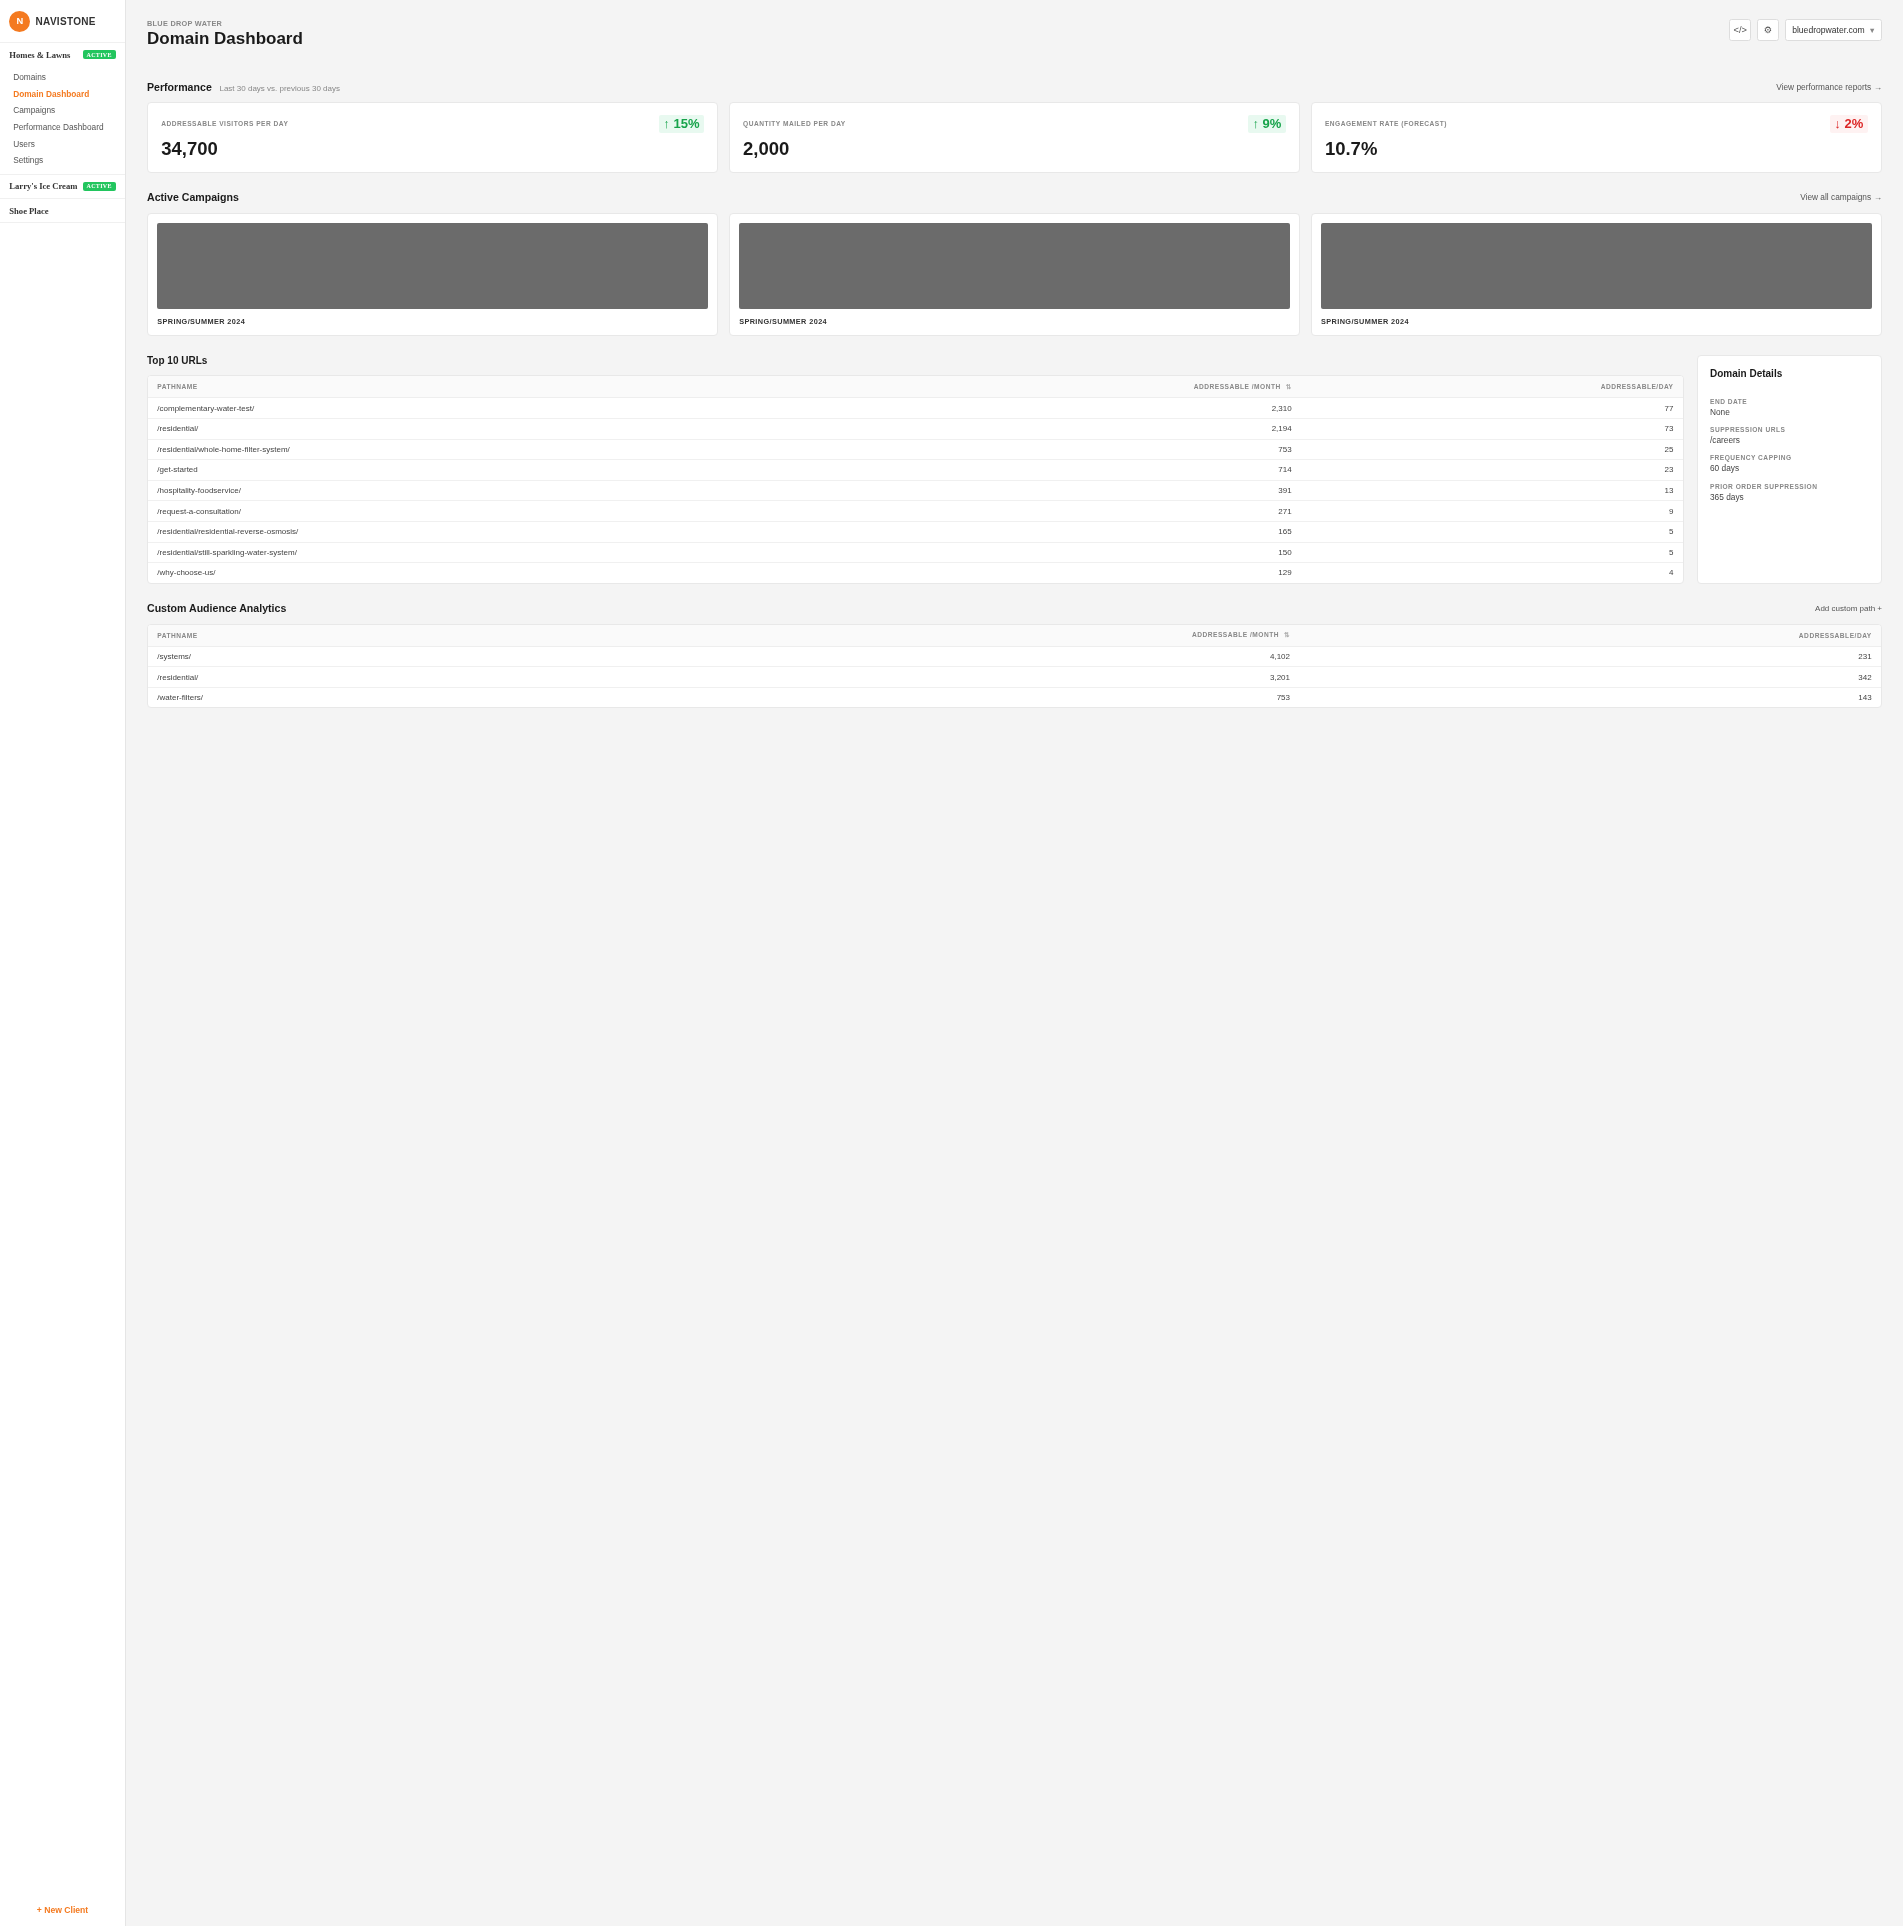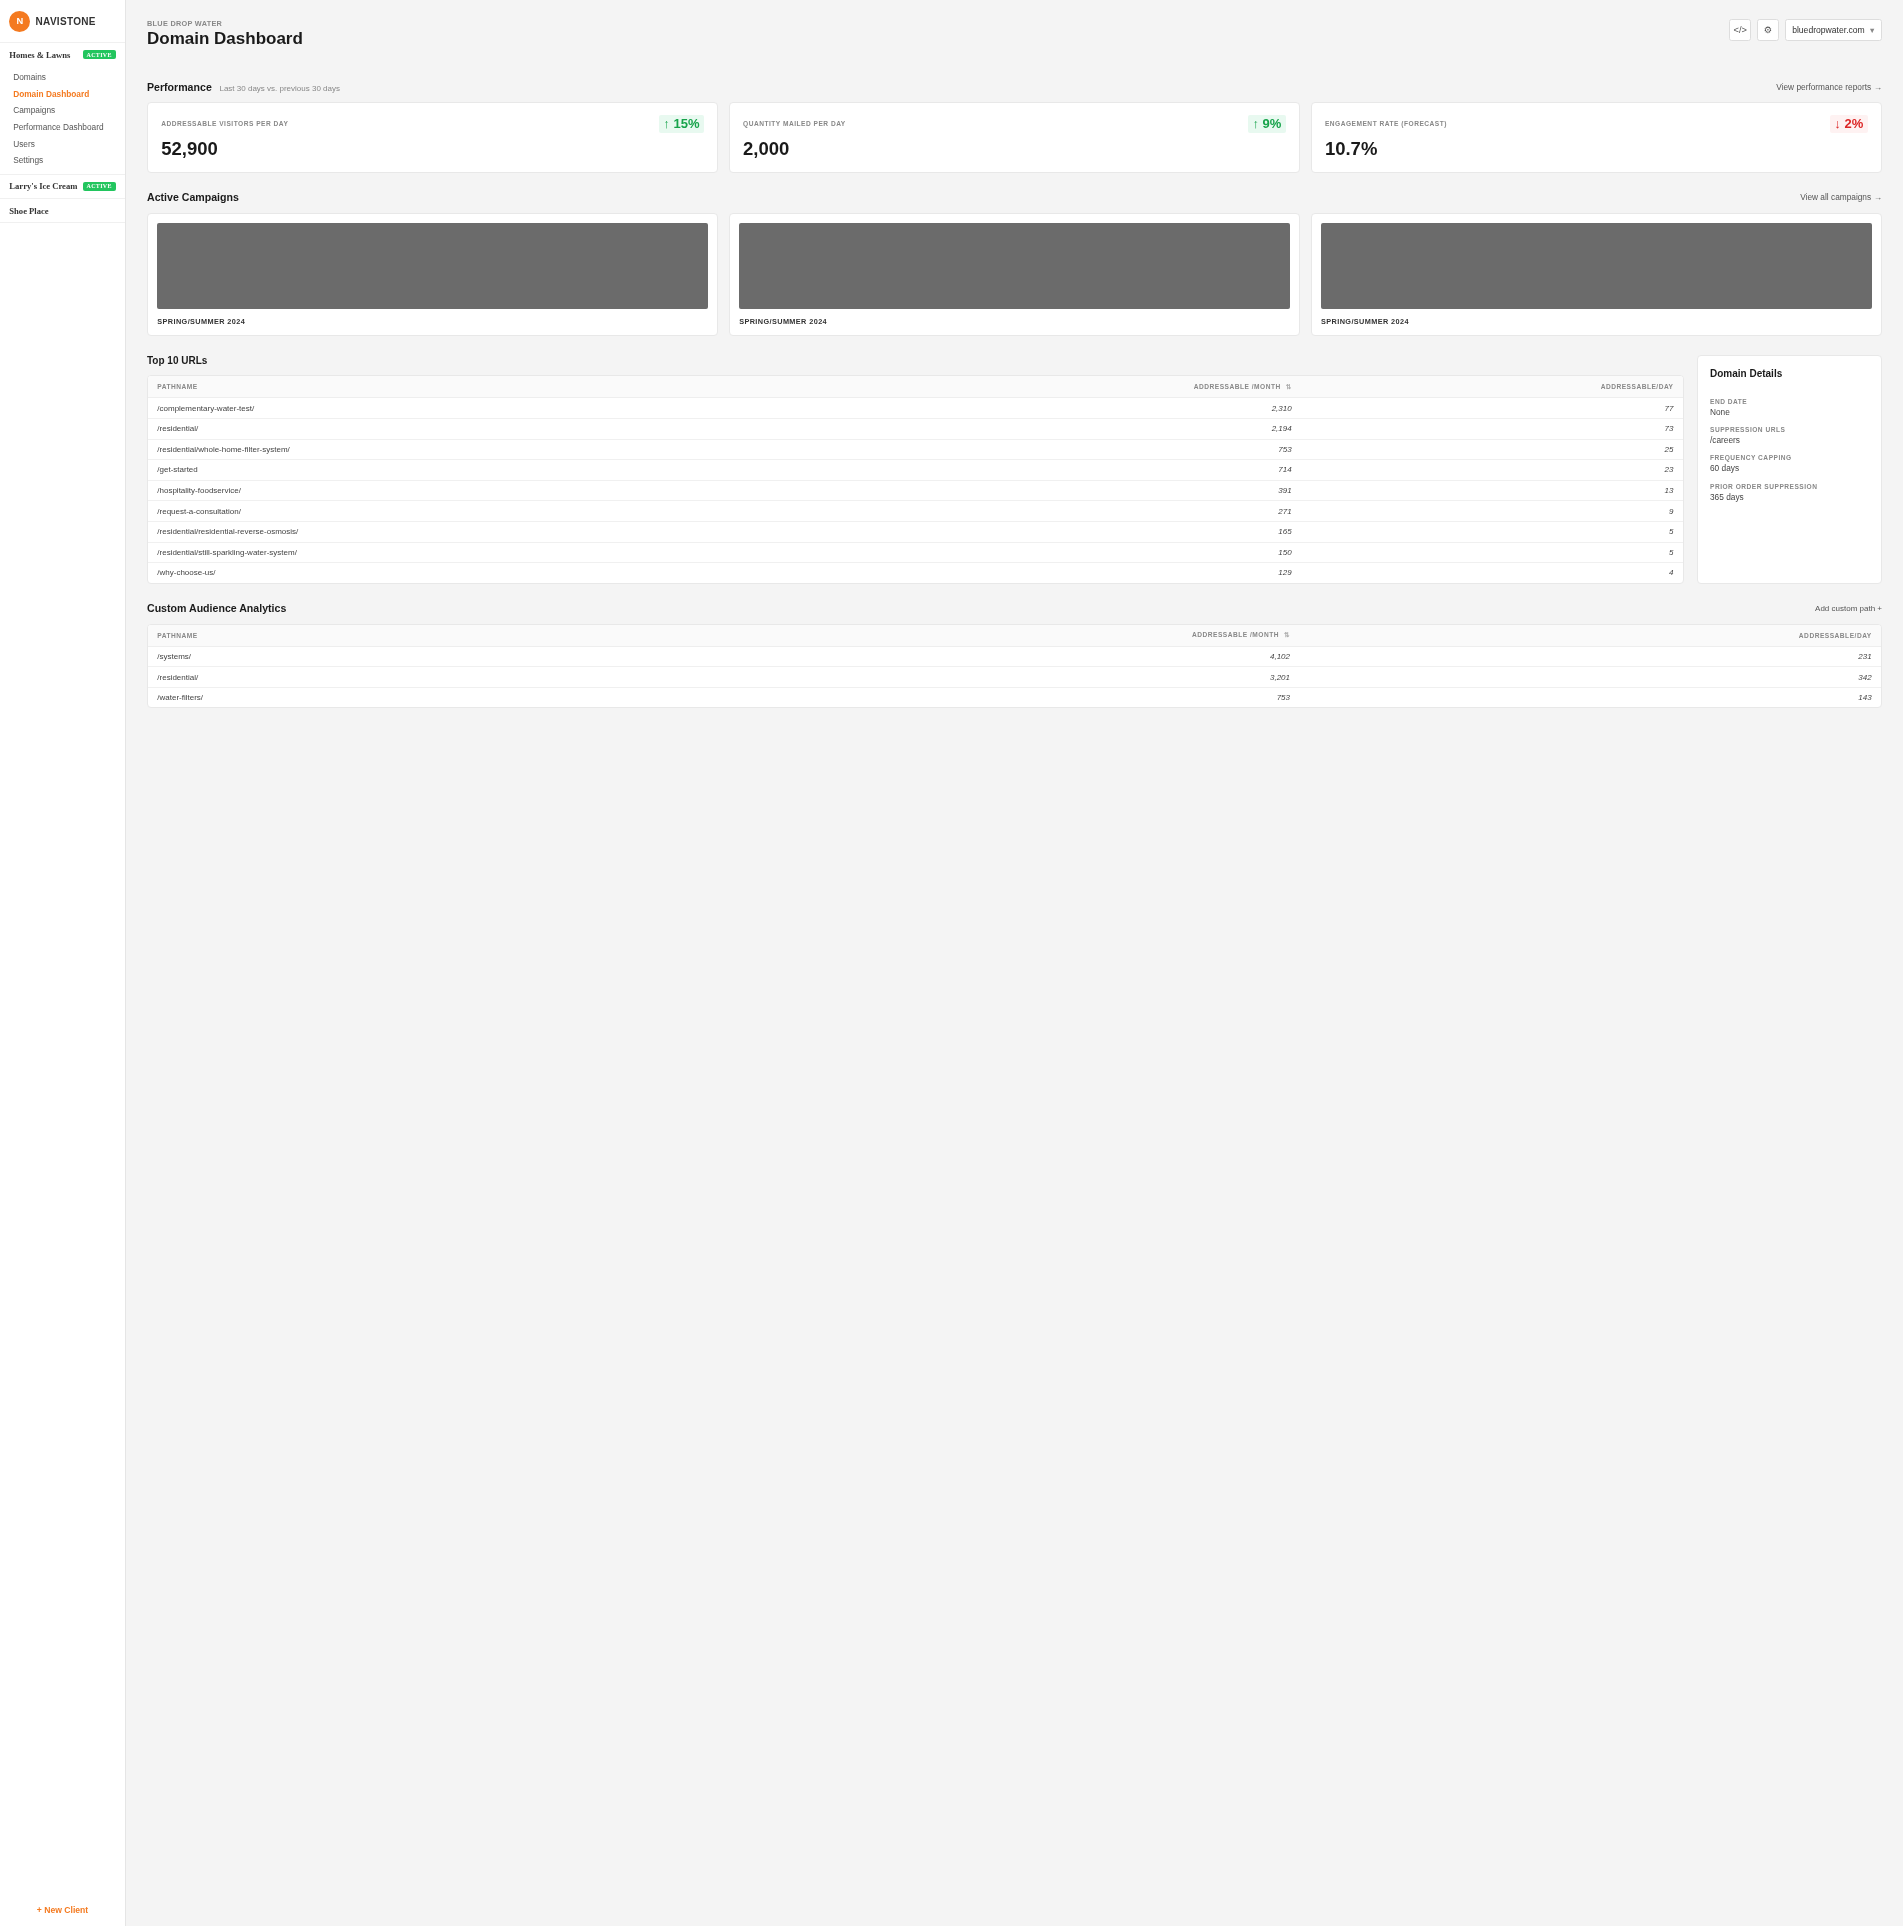--- a/index.html
+++ b/index.html
@@ -121,21 +121,21 @@
     .table-card { background: #fff; border: 0.7px solid #e8e8e8; border-radius: 4px; overflow: hidden; }
     .table-title { font-size: 10px; font-weight: 700; color: #1a1a1a; margin-bottom: 9.3px; }
     table { width: 100%; border-collapse: collapse; }
     thead th {
       font-size: 6.6px; font-weight: 700; color: #888; letter-spacing: 0.5px;
       text-transform: uppercase; padding: 6.6px 9.3px; border-bottom: 0.7px solid #eee;
       text-align: left; background: #fafafa;
     }
     thead th.right { text-align: right; }
     tbody td { padding: 5.3px 9.3px; font-size: 8px; color: #444; border-bottom: 0.7px solid #f0f0f0; }
-    tbody td.right { text-align: right; font-style: italic; }
+    tbody td.right { text-align: right; }
     tbody tr:last-child td { border-bottom: none; }
 
     .sort-icon { display: inline-block; margin-left: 2.6px; color: #aaa; }
 
     
     .domain-details-card { background: #fff; border: 0.7px solid #e8e8e8; border-radius: 4px; padding: 12px; }
     .domain-details-title { font-size: 10px; font-weight: 700; color: #1a1a1a; margin-bottom: 19px; }
     .detail-group { margin-bottom: 9.3px; }
     .detail-label { font-size: 6.6px; font-weight: 700; color: #888; letter-spacing: 0.5px; text-transform: uppercase; margin-bottom: 2px; }
     .detail-value { font-size: 8.3px; color: #444; }
@@ -214,21 +214,21 @@
       <span>→</span>
     </a>
   </div>
 
   <div class="perf-cards" id="perf-cards">
       <div class="perf-card">
         <div class="perf-card-header">
           <div class="perf-card-label">ADDRESSABLE VISITORS PER DAY</div>
           <div class="perf-badge up">↑ 15%</div>
         </div>
-        <div class="perf-value">52,900</div>
+        <div class="perf-value">34,700</div>
       </div>
       <div class="perf-card">
         <div class="perf-card-header">
           <div class="perf-card-label">QUANTITY MAILED PER DAY</div>
           <div class="perf-badge up">↑ 9%</div>
         </div>
         <div class="perf-value">2,000</div>
       </div>
       <div class="perf-card">
         <div class="perf-card-header">

